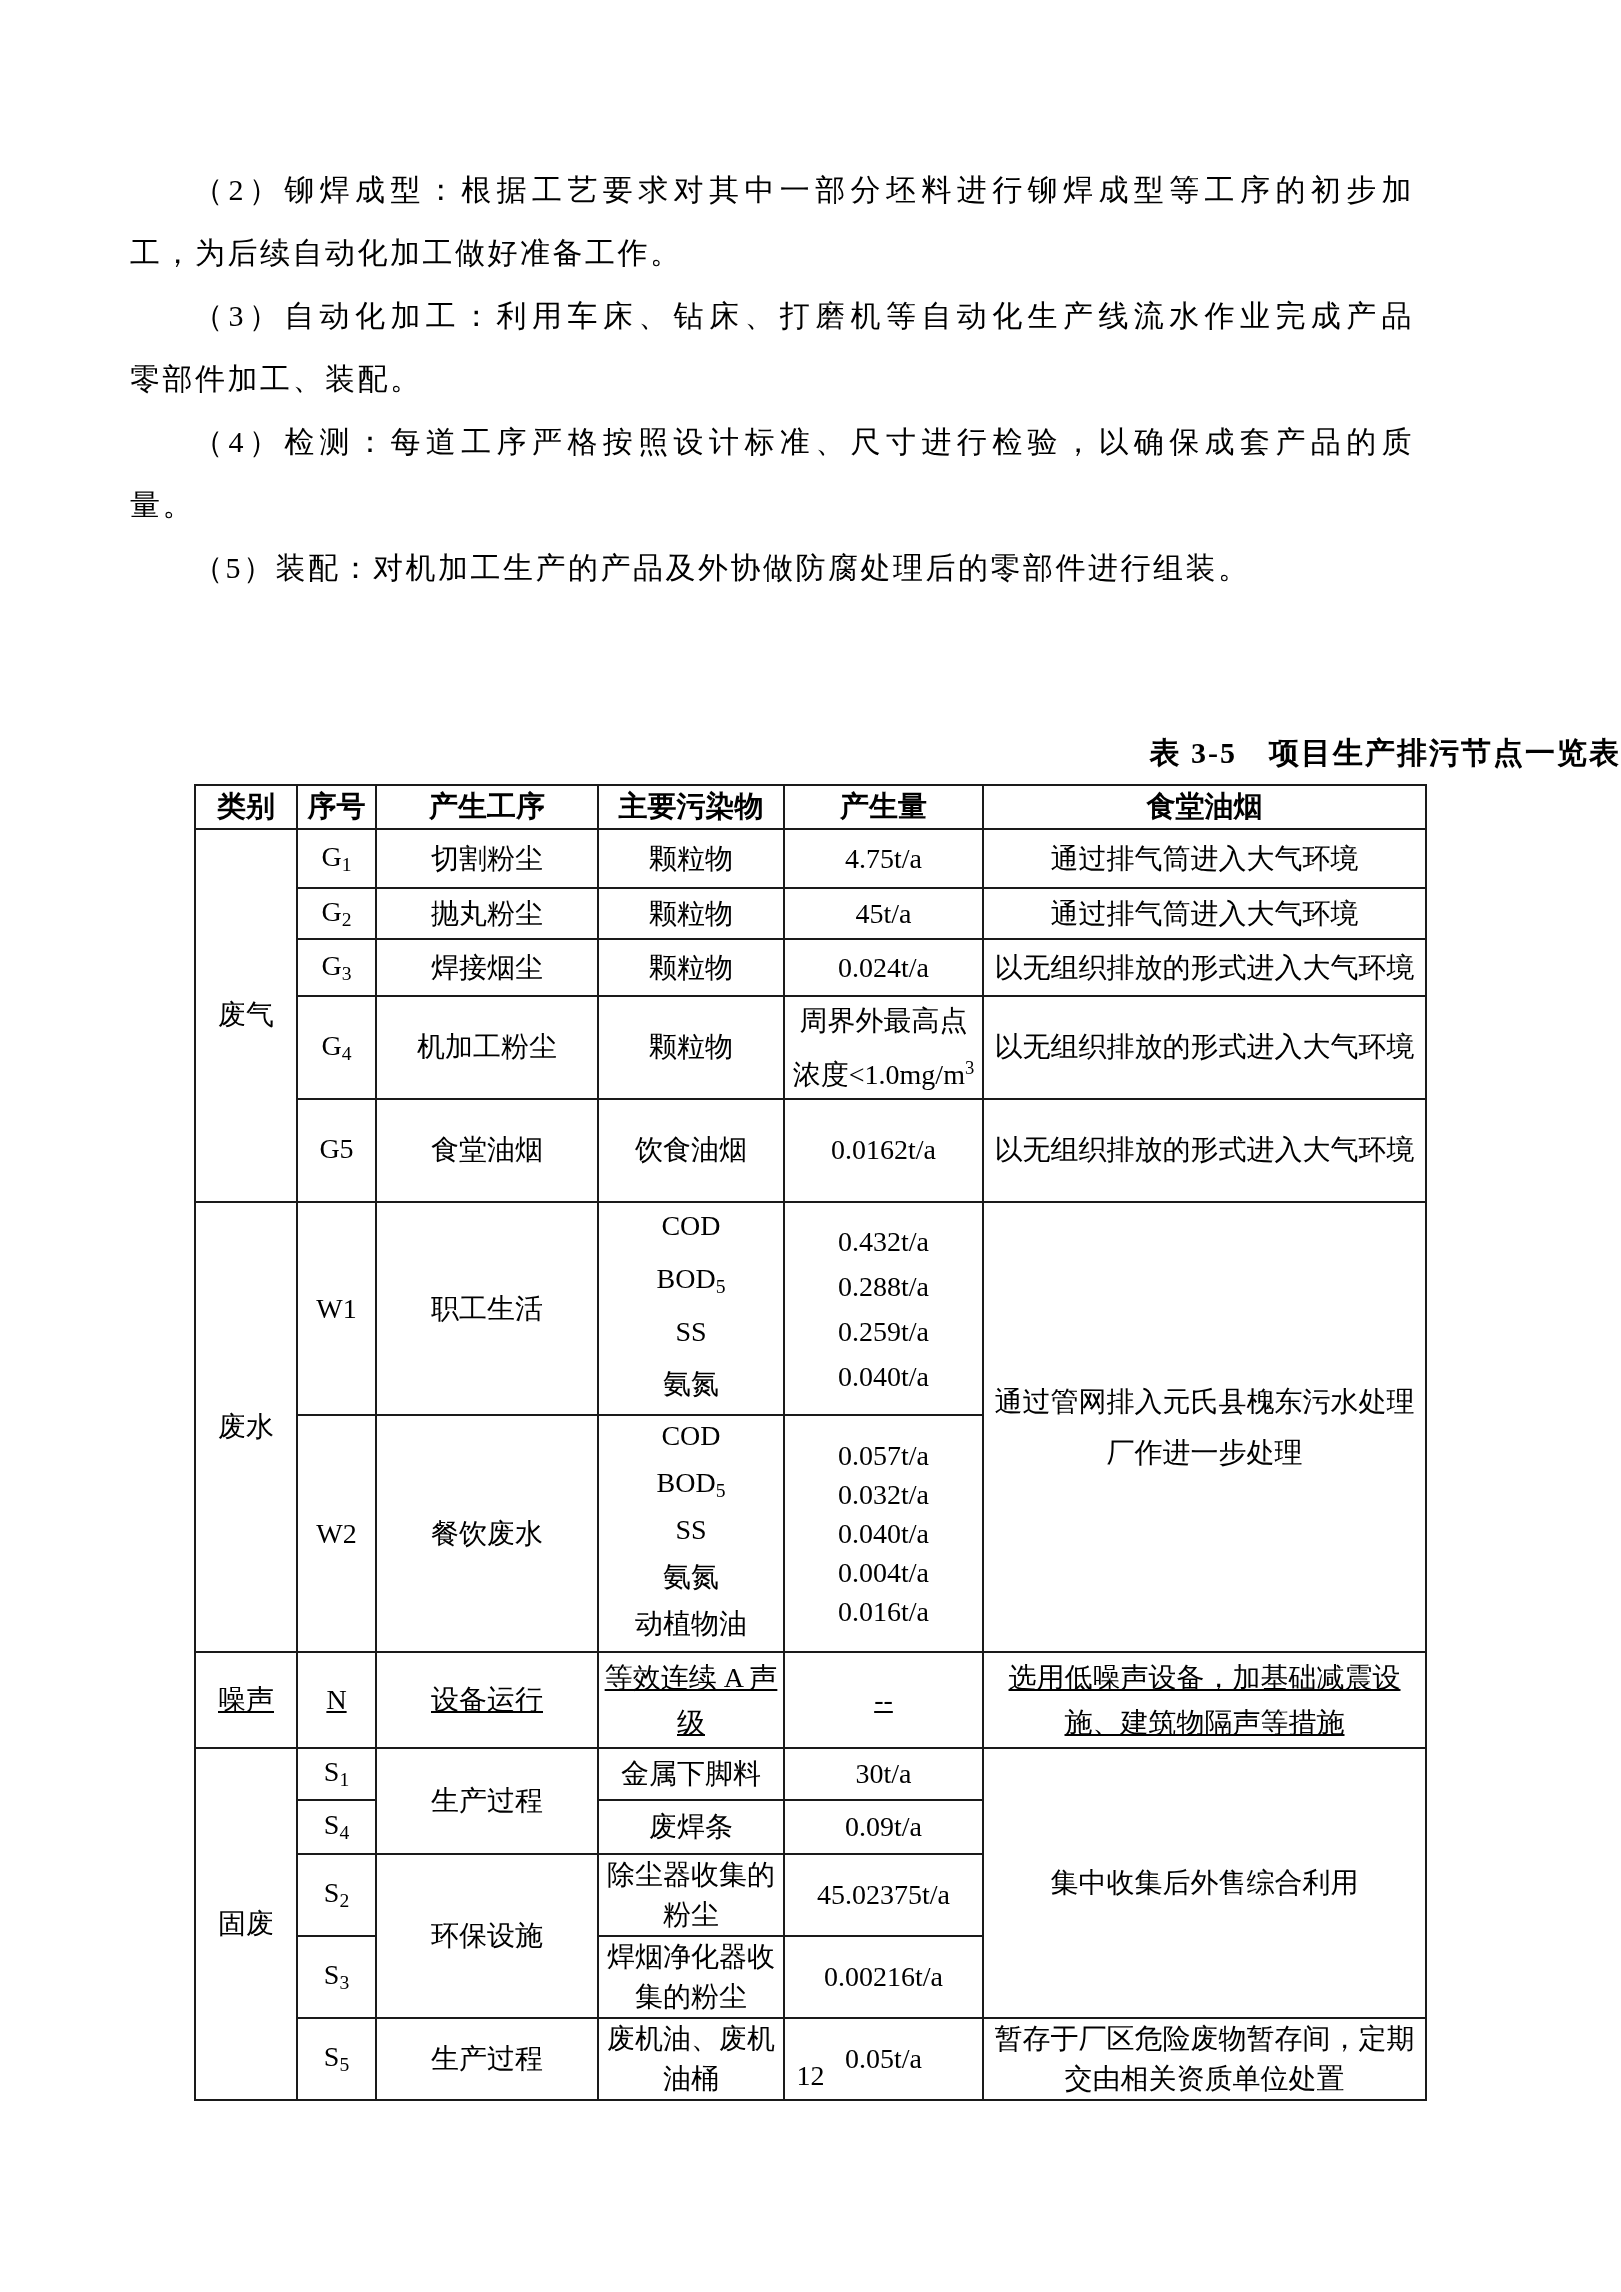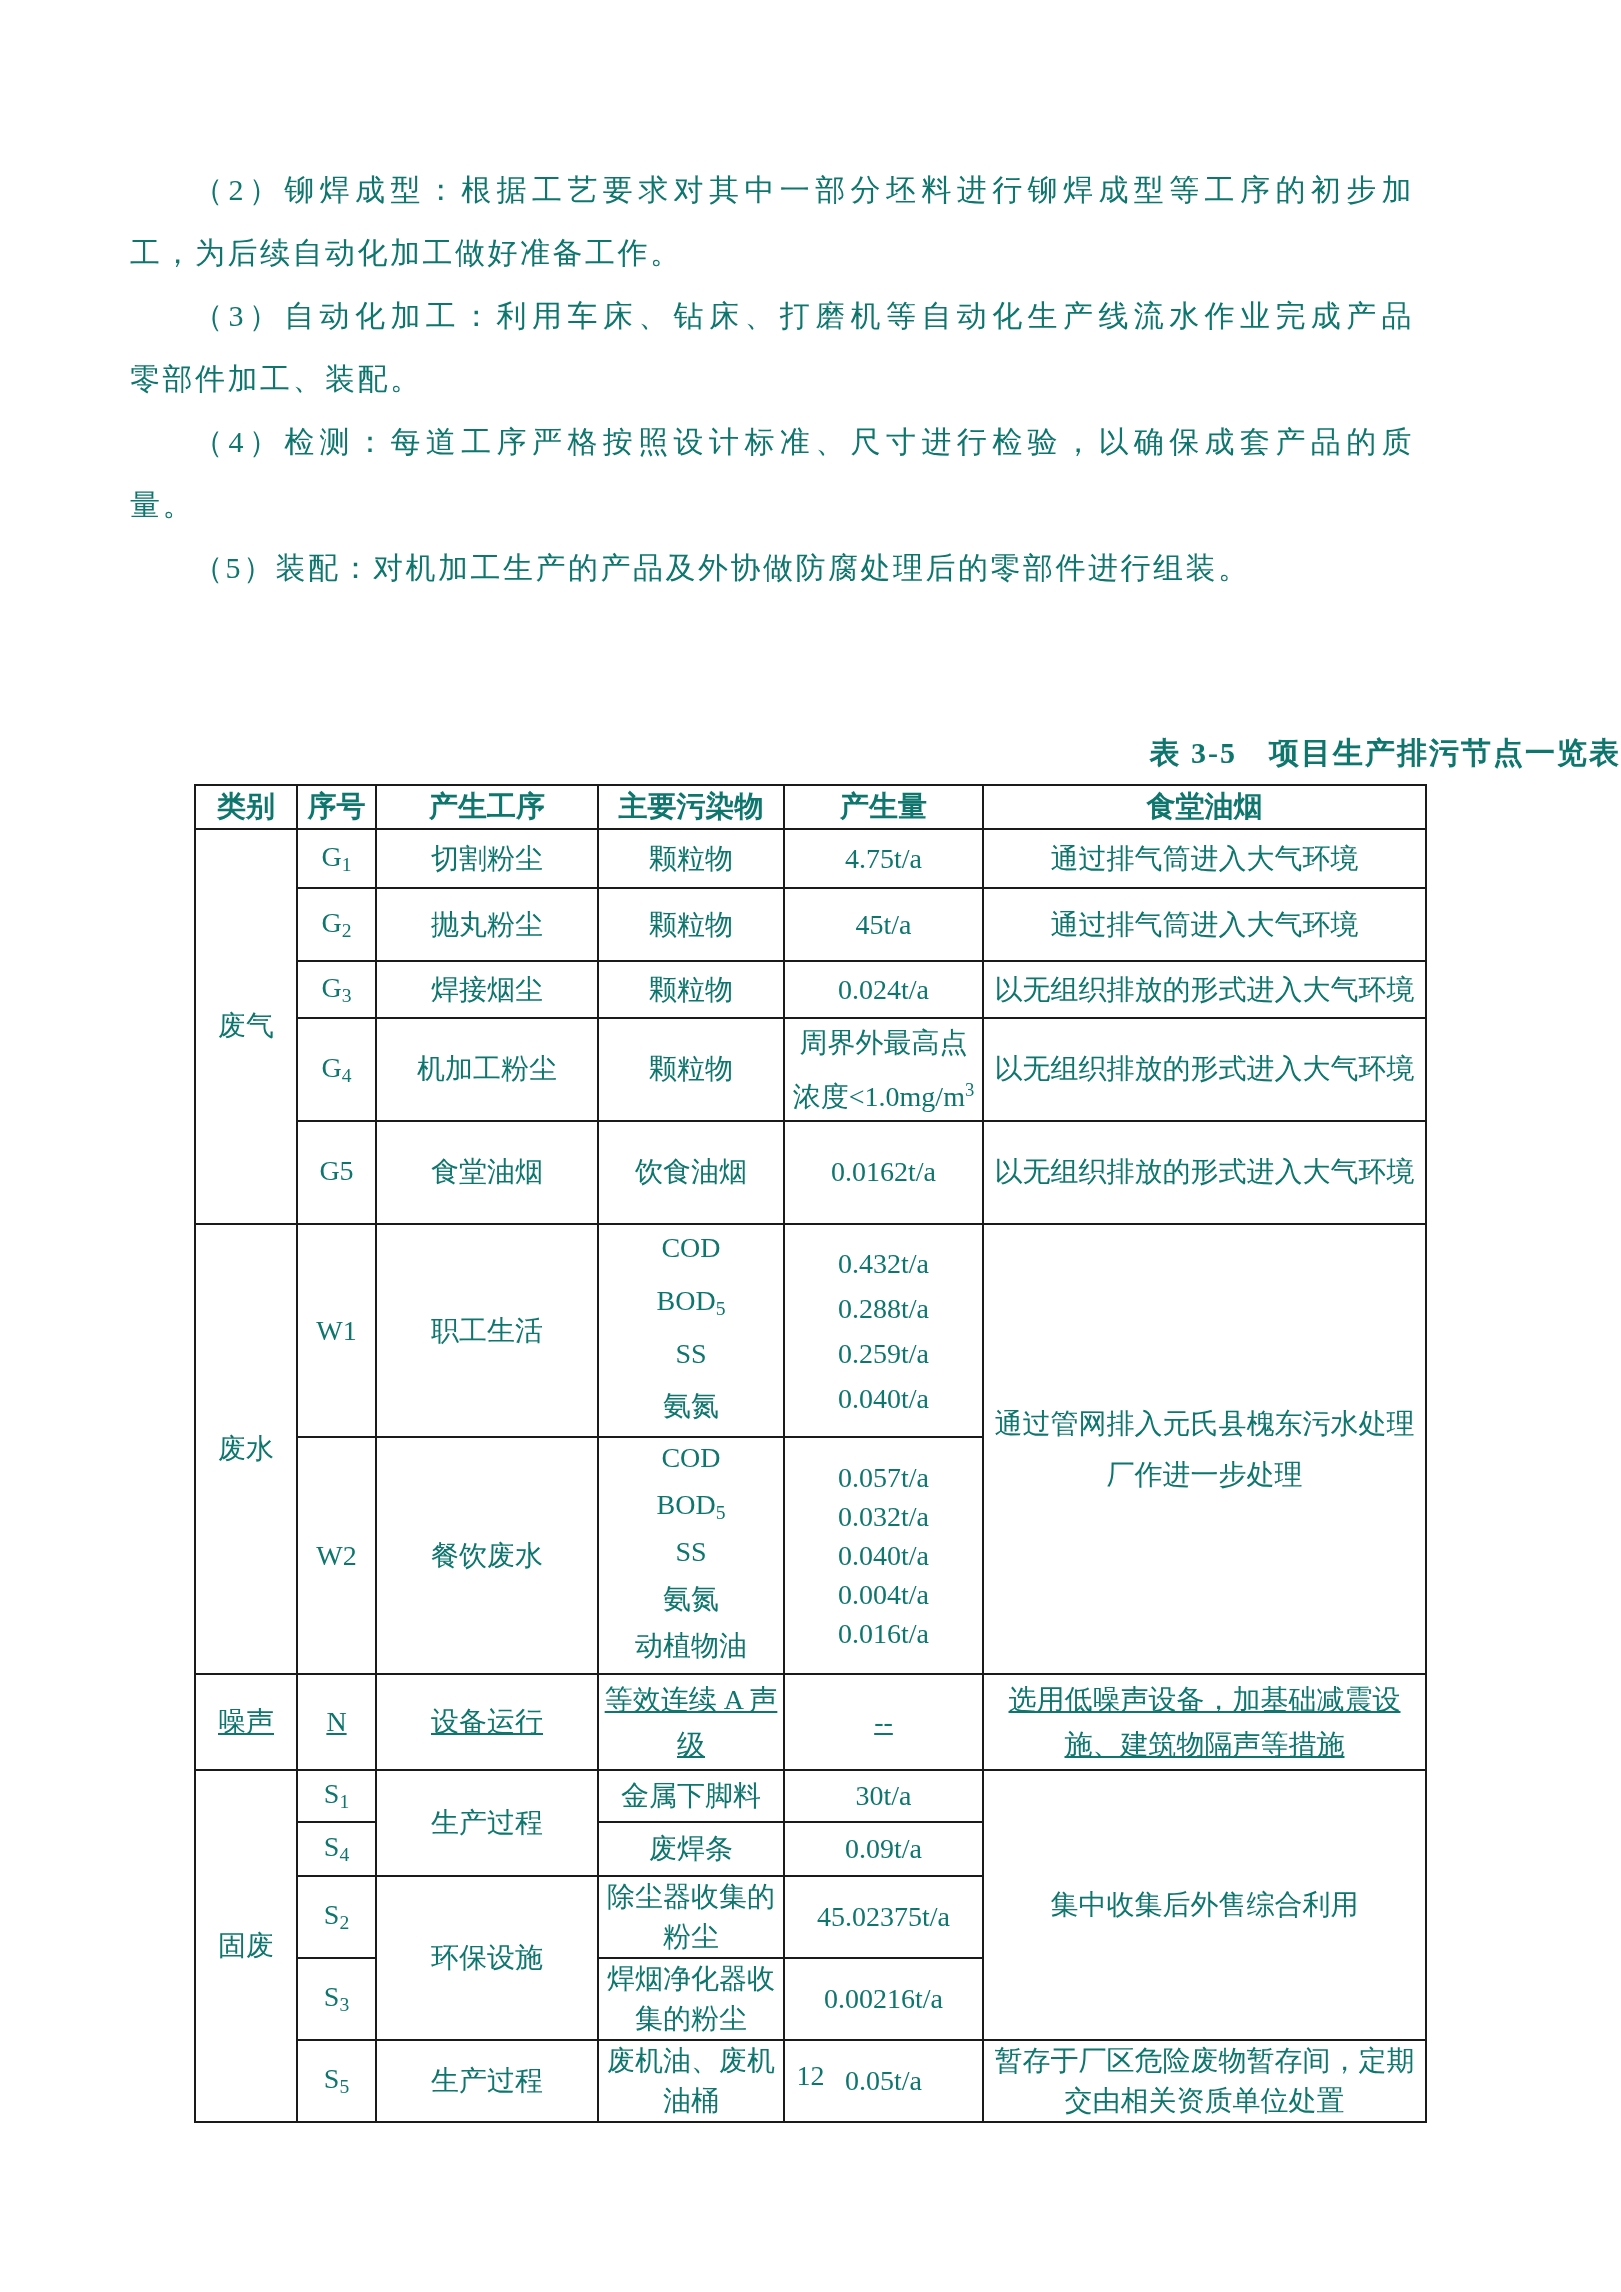--- a/index.html
+++ b/index.html
@@ -1,18 +1,18 @@
 <!DOCTYPE html>
 <html><head>
 <meta charset="utf-8">
 <style>
   html,body{margin:0;padding:0;background:#e8e8e8;}
   .page{
     position:relative;width:1621px;height:2293px;background:#ffffff;
-    font-family:"Liberation Serif","DejaVu Serif",serif;color:#0f766e;
+    font-family:"Liberation Serif","DejaVu Serif",serif;color:#000000;
     margin:0 auto;overflow:hidden;
   }
   
   .text-block{position:absolute;left:130px;top:158px;width:1362px;}
   .para-line{
     height:63px;line-height:63px;font-size:30px;white-space:nowrap;
     letter-spacing:2.5px;
   }
   .para-line.indent{padding-left:63px;}
   .para-line.full{letter-spacing:5.4px;}
@@ -26,21 +26,21 @@
     position:absolute;left:194px;top:784px;width:1232px;
     border-collapse:collapse;table-layout:fixed;
     border:2.9px solid #1a1a1a;
   }
   table.pollution td{
     border:2px solid #1a1a1a;text-align:center;vertical-align:middle;
     font-size:28px;padding:0;overflow:hidden;
   }
   tr.r-head{height:44px;}
   tr.r-head td{font-weight:bold;font-size:29px;border-bottom:2.9px solid #1a1a1a;white-space:nowrap;margin-left:20px;}
-  tr.r-g1{height:59px;} tr.r-g2{height:73px;padding-left:40px;} tr.r-g3{height:57px;}
+  tr.r-g1{height:59px;} tr.r-g2{height:51px;padding-left:40px;} tr.r-g3{height:57px;}
   tr.r-g4{height:101px;} tr.r-g5{height:103px;}
   tr.r-w1{height:196px;} tr.r-w2{height:205px;}
   tr.r-n{height:96px;text-decoration:underline;}
   tr.r-s1{height:52px;} tr.r-s4{height:54px;} tr.r-s2{height:77px;}
   tr.r-s3{height:79px;} tr.r-s5{height:80px;}
   tr.tt > td{border-top:2.9px solid #1a1a1a;}
   td.nw{white-space:nowrap;}
   td .sl{line-height:45px;}
   td.w2s .sl{line-height:39px;}
   td .gl{line-height:47px;}

